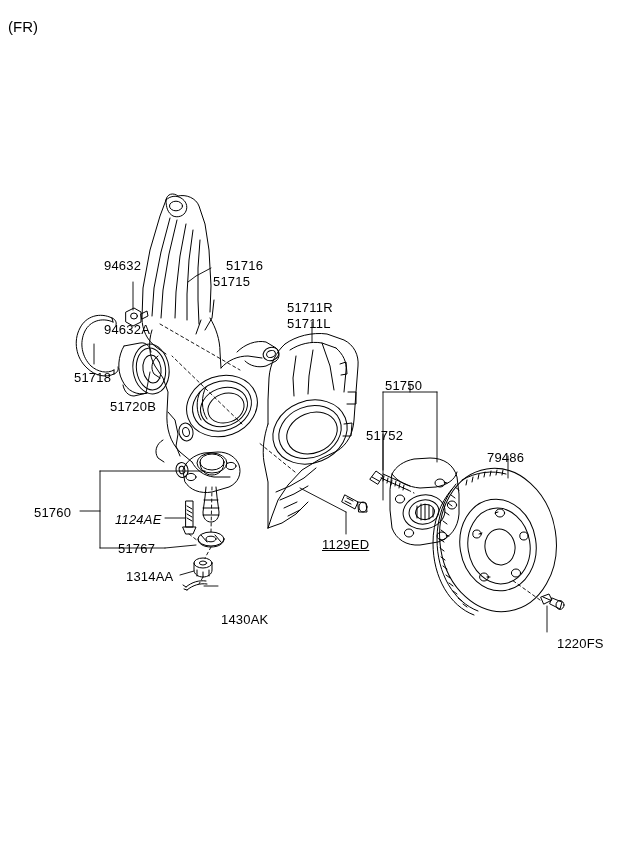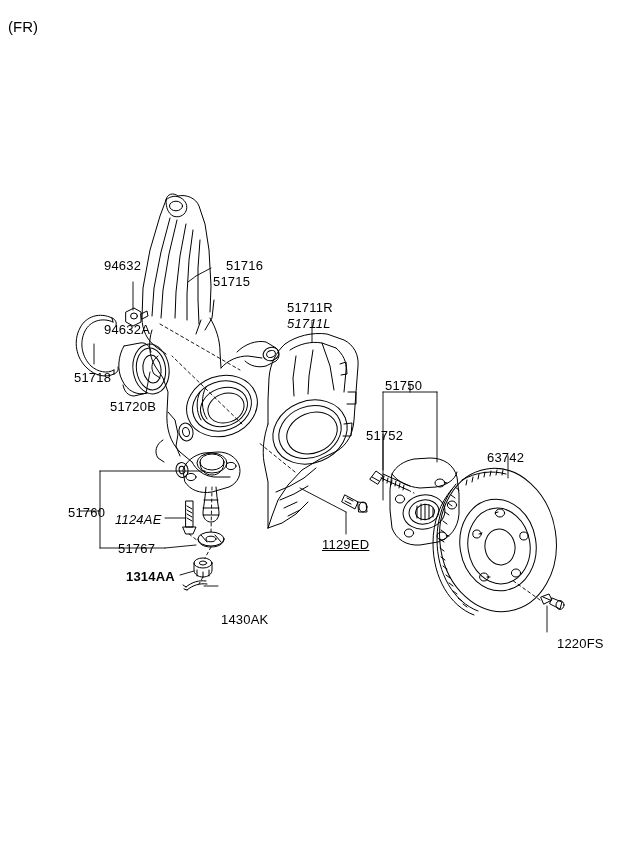--- a/index.html
+++ b/index.html
@@ -290,27 +290,27 @@
       <path d="M540 600 L512 580" stroke-dasharray="3 3"></path>
       <path d="M160 324 L240 370" stroke-dasharray="3 3"></path>
     </g>
   </svg>
 
   <div class="lbl" style="left:104px;top:258px;">94632</div>
   <div class="lbl" style="left:104px;top:274px;margin-top:48px;">94632A</div>
   <div class="lbl" style="left:226px;top:258px;">51716</div>
   <div class="lbl" style="left:213px;top:274px;">51715</div>
   <div class="lbl" style="left:287px;top:300px;">51711R</div>
-  <div class="lbl" style="left:287px;top:316px;font-style:italic;">51711L</div>
+  <div class="lbl" style="left:287px;top:316px;">51711L</div>
   <div class="lbl" style="left:74px;top:370px;">51718</div>
   <div class="lbl" style="left:110px;top:399px;">51720B</div>
   <div class="lbl" style="left:385px;top:378px;">51750</div>
   <div class="lbl" style="left:366px;top:428px;">51752</div>
-  <div class="lbl" style="left:487px;top:450px;">63742</div>
-  <div class="lbl" style="left:34px;top:505px;margin-left:34px;">51760</div>
+  <div class="lbl" style="left:487px;top:450px;">79486</div>
+  <div class="lbl" style="left:34px;top:505px;">51760</div>
   <div class="lbl" style="left:115px;top:512px;font-style:italic;">1124AE</div>
   <div class="lbl" style="left:118px;top:541px;">51767</div>
   <div class="lbl" style="left:322px;top:537px;text-decoration:underline;">1129ED</div>
-  <div class="lbl" style="left:126px;top:569px;font-weight:bold;">1314AA</div>
+  <div class="lbl" style="left:126px;top:569px;">1314AA</div>
   <div class="lbl" style="left:221px;top:582px;margin-top:30px;">1430AK</div>
   <div class="lbl" style="left:521px;top:636px;margin-left:36px;">1220FS</div>
 
 </div>
 
 </body></html>

